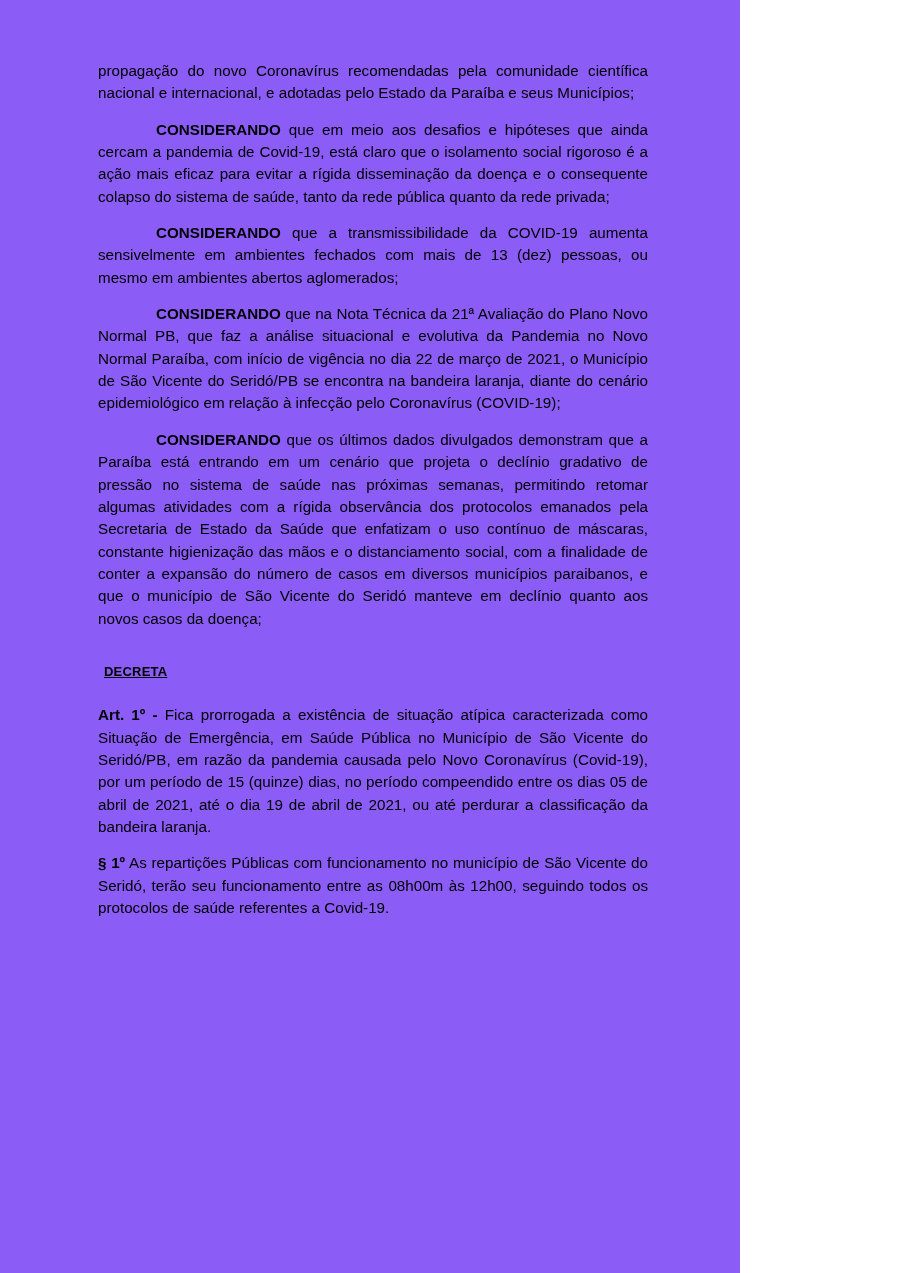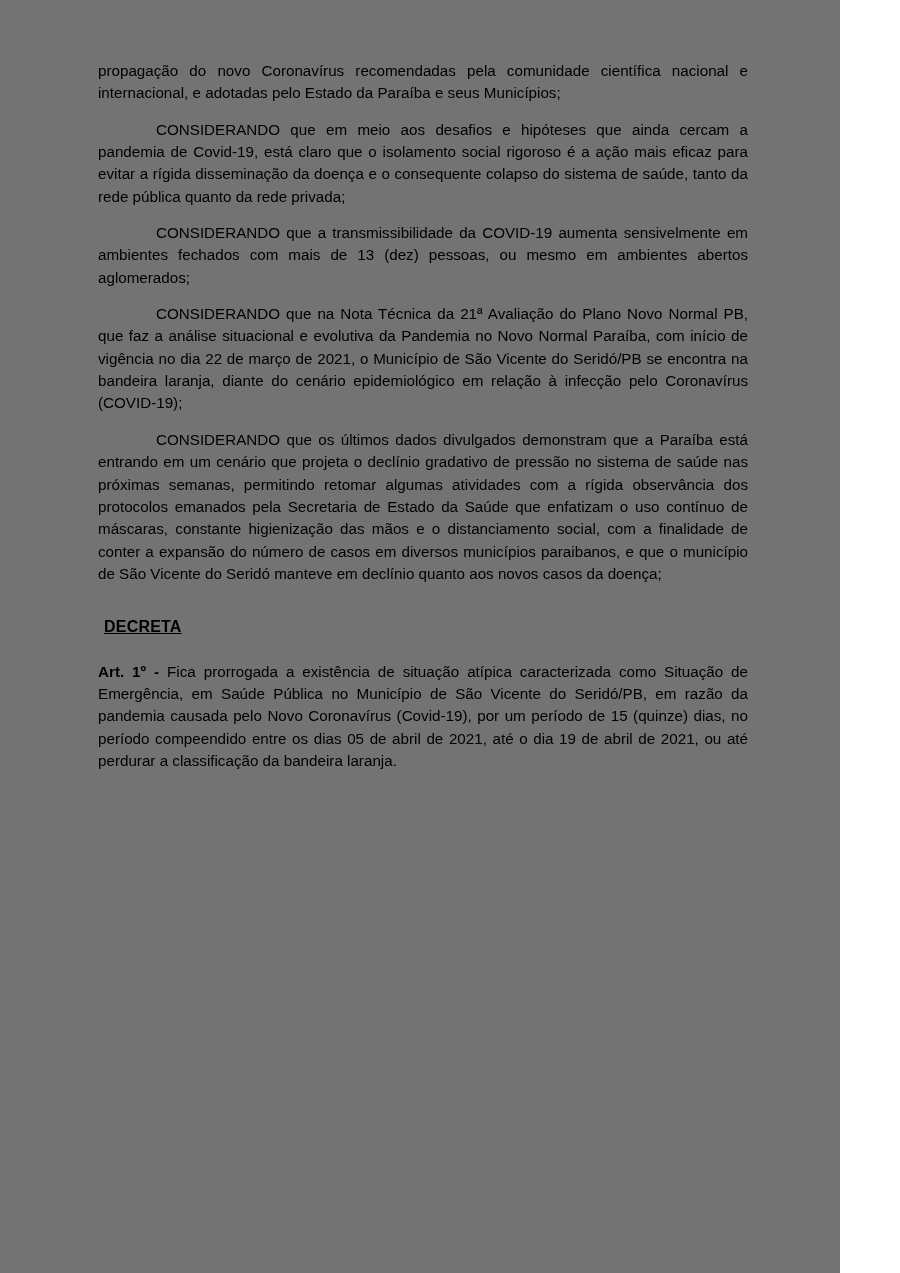--- a/index.html
+++ b/index.html
@@ -8,54 +8,54 @@
     background: #ffffff;
   }
   body {
     width: 900px;
     height: 1273px;
     font-family: "Liberation Sans", sans-serif;
     color: #000000;
   }
   .page {
     position: relative;
-    width: 840px;
+    width: 740px;
     height: 1273px;
-    background: #737373;
+    background: #8b5cf6;
     box-sizing: border-box;
     padding: 60px 92px 0 98px;
   }
   .doc-body {
     font-size: 15.2px;
     line-height: 1.47;
   }
   p.para {
     margin: 0 0 14px 0;
     text-align: justify;
     text-justify: inter-word;
   }
   .indent {
     display: inline-block;
     width: 58px;
   }
   .lead {
-    font-weight: normal;
+    font-weight: bold;
   }
   .nowrap-lead {
     font-weight: bold;
     white-space: nowrap;
     margin-top: 10px;
   }
   .decreta-block {
     margin: 30px 0 22px 6px;
   }
   .decreta {
     font-weight: bold;
     text-decoration: underline;
-    font-size: 16px;
+    font-size: 13px;
     letter-spacing: 0.2px;
   }
   .art-block {
     margin-bottom: 16px;
   }
   .art-2 {
     padding-left: 6px;
   }
   .gap-large {
     height: 16px;
@@ -95,18 +95,22 @@
     <div class="decreta-block">
       <span class="decreta">DECRETA</span>
     </div>
 
     <p class="para art-block">
       <span class="nowrap-lead">Art. 1º -</span>
       <span>Fica prorrogada a existência de situação atípica caracterizada como Situação de Emergência, em Saúde Pública no Município de São Vicente do Seridó/PB, em razão da pandemia causada pelo Novo Coronavírus (Covid-19), por um período de 15 (quinze) dias, no período compeendido entre os dias 05 de abril de 2021, até o dia 19 de abril de 2021, ou até perdurar a classificação da bandeira laranja.</span>
     </p>
 
 
+    <p class="para art-block">
+      <span class="nowrap-lead">§ 1º</span>
+      <span>As repartições Públicas com funcionamento no município de São Vicente do Seridó, terão seu funcionamento entre as 08h00m às 12h00, seguindo todos os protocolos de saúde referentes a Covid-19.</span>
+    </p>
 
     <div class="gap-large"></div>
 
 
   </div>
 </div>
 
 </body></html>

